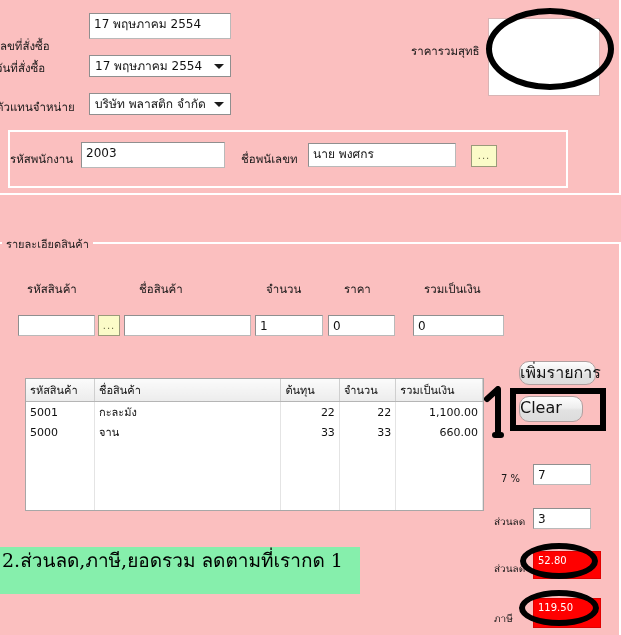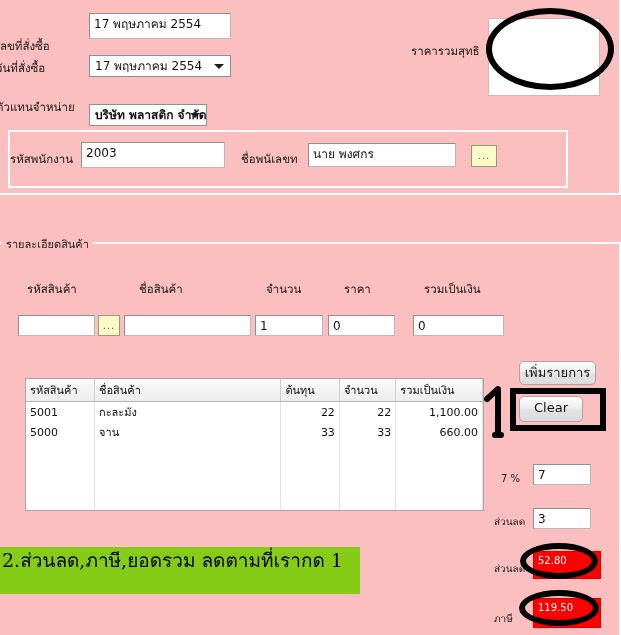--- a/index.html
+++ b/index.html
@@ -90,24 +90,24 @@
     text-align: center;
     line-height: 20px;
     letter-spacing: 1px;
   }
 
   
   .btn {
     position: absolute;
     background: linear-gradient(to bottom, #fdfdfd 0%, #eeeeee 45%, #e2e2e2 55%, #dcdcdc 100%);
     border: 1px solid #b0a0a0;
-    border-radius: 5px;
-    font-size: 13px;
+    border-radius: 10px;
+    font-size: 16px;
     color: #141414;
-    text-align: center;
+    text-align: left;
     line-height: 22px;
     white-space: nowrap;
   }
 
   
   #grid {
     position: absolute;
     left: 25px; top: 378px;
     width: 459px; height: 133px;
     background: #ffffff;
@@ -153,21 +153,21 @@
     padding: 2px 4px;
     line-height: 13px;
     white-space: nowrap;
   }
 
   
   #note {
     position: absolute;
     left: 0px; top: 547px;
     width: 360px; height: 47px;
-    background: #84cc16;
+    background: #86efac;
     color: #000000;
     font-family: "DejaVu Serif", "Liberation Serif", serif;
     font-size: 19px;
     line-height: 24px;
     padding: 1px 2px 0 2px;
     white-space: nowrap;
     overflow: hidden;
   }
 
   
@@ -214,21 +214,21 @@
   <div class="lbl" style="left:-4px; top:39px;">เลขที่สั่งซื้อ</div>
   <div class="tbox" style="left:89px; top:13px; width:142px; height:26px;">17 พฤษภาคม 2554</div>
 
   <div class="lbl" style="left:-4px; top:61px;">วันที่สั่งซื้อ</div>
   <div class="combo" style="left:89px; top:55px; width:142px; height:22px;">
     <span>17  พฤษภาคม    2554</span>
     <span class="arrow"></span>
   </div>
 
   <div class="lbl" style="left:-4px; top:100px;">ตัวแทนจำหน่าย</div>
-  <div class="combo" style="left:89px; top:104px; width:118px; height:22px;font-weight:bold;">
+  <div class="combo" style="left:89px; top:93px; width:142px; height:22px;">
     <span>บริษัท พลาสติก จำกัด</span>
     <span class="arrow"></span>
   </div>
 
   <div class="lbl" style="left:411px; top:44px;">ราคารวมสุทธิ</div>
   <div id="total-box"></div>
   <div class="ellipse-anno" style="left:486px; top:8px; width:128px; height:82px;"></div>
 
   <div class="groupbox" id="grp-emp"></div>
 

